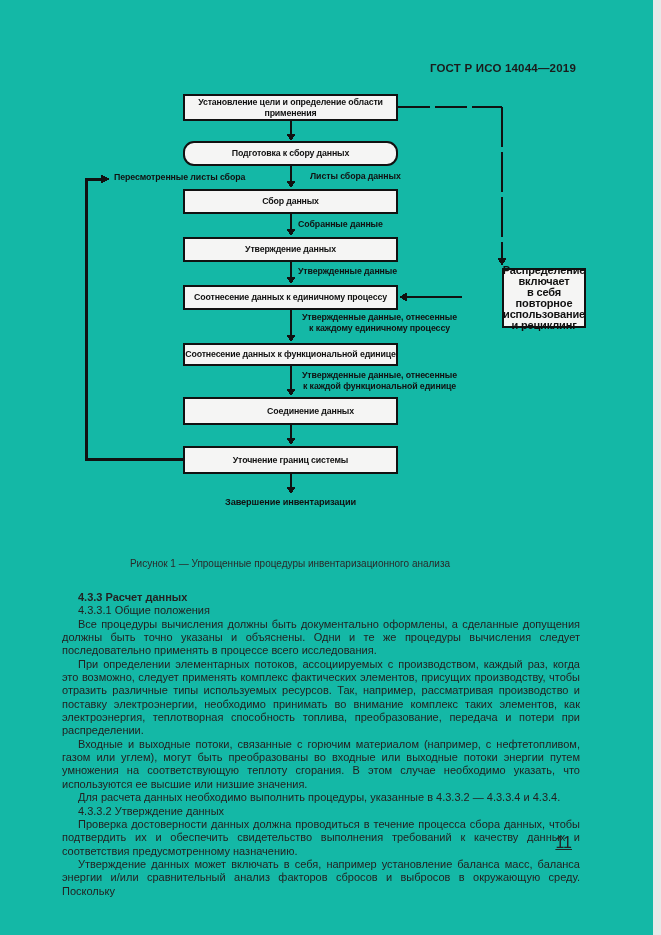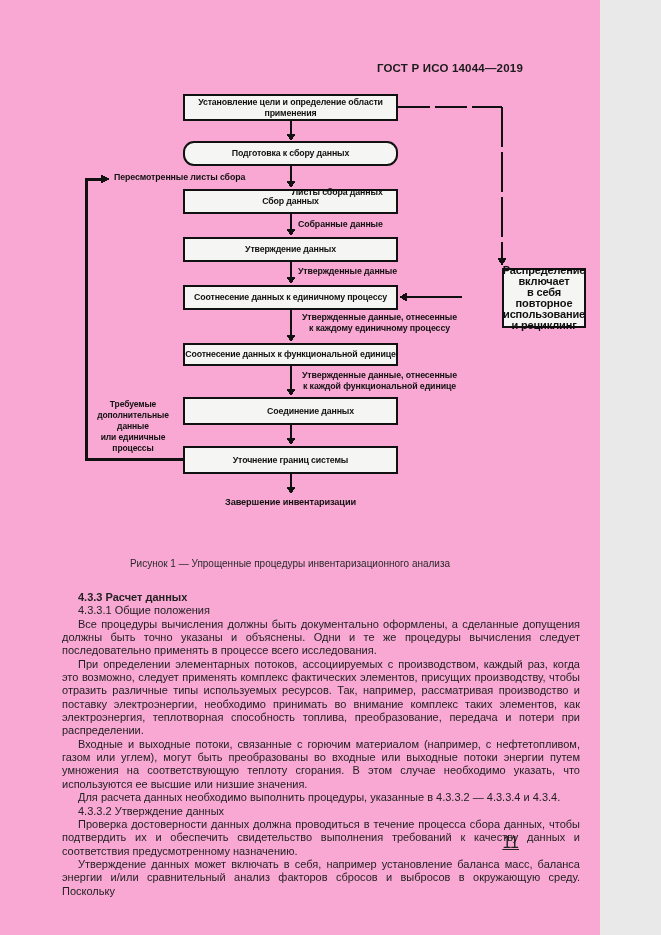--- a/index.html
+++ b/index.html
@@ -2,23 +2,23 @@
 <html><head>
 <meta charset="utf-8">
 <style>
   html,body{margin:0;padding:0;}
   body{
     background:#e9e9e9;
     font-family:"Liberation Sans", sans-serif;
   }
   .page{
     position:relative;
-    width:600px;
+    width:653px;
     height:935px;
-    background:#f9a8d4;
+    background:#14b8a6;
     color:#1b1b1b;
     overflow:hidden;
   }
   .doc-number{
     position:absolute;
     top:62px; right:77px;
     font-size:11.5px;
     font-weight:bold;
     letter-spacing:.2px;
     color:#1b1b1b;
@@ -141,32 +141,27 @@
   <div class="fbox nowrap" style="left:183px;top:343px;width:215px;height:23px;">Соотнесение данных к функциональной единице</div>
   <div class="fbox nowrap" style="left:183px;top:397px;width:215px;height:28px;padding-left:40px;">Соединение данных</div>
   <div class="fbox nowrap" style="left:183px;top:446px;width:215px;height:28px;">Уточнение границ системы</div>
   <div class="fbox" style="left:462px;top:268px;width:84px;height:60px;font-size:11px;margin-left:40px;">Распределение
 включает
 в себя повторное
 использование
 и рециклинг</div>
 
   <div class="flabel" style="left:114px;top:172px;">Пересмотренные листы сбора</div>
-  <div class="flabel" style="left:292px;top:171px;margin-top:16px;">Листы сбора данных</div>
+  <div class="flabel" style="left:310px;top:171px;">Листы сбора данных</div>
   <div class="flabel" style="left:298px;top:219px;">Собранные данные</div>
   <div class="flabel" style="left:298px;top:266px;">Утвержденные данные</div>
   <div class="flabel center" style="left:297px;top:312px;width:165px;">Утвержденные данные, отнесенные
 к каждому единичному процессу</div>
   <div class="flabel center" style="left:297px;top:370px;width:165px;">Утвержденные данные, отнесенные
 к каждой функциональной единице</div>
-  <div class="flabel center" style="left:88px;top:399px;width:90px;font-size:8.5px;">Требуемые
-дополнительные
-данные
-или единичные
-процессы</div>
   <div class="flabel center" style="left:183px;top:497px;width:215px;font-size:9.2px;">Завершение инвентаризации</div>
 
   <div class="caption">Рисунок 1 — Упрощенные процедуры инвентаризационного анализа</div>
 
   <div class="body-text">
     <p class="bold">4.3.3 Расчет данных</p>
     <p>4.3.3.1 Общие положения</p>
     <p>Все процедуры вычисления должны быть документально оформлены, а сделанные допущения должны быть точно указаны и объяснены. Одни и те же процедуры вычисления следует последовательно применять в процессе всего исследования.</p>
     <p>При определении элементарных потоков, ассоциируемых с производством, каждый раз, когда это возможно, следует применять комплекс фактических элементов, присущих производству, чтобы отразить различные типы используемых ресурсов. Так, например, рассматривая производство и поставку электроэнергии, необходимо принимать во внимание комплекс таких элементов, как электроэнергия, теплотворная способность топлива, преобразование, передача и потери при распределении.</p>
     <p>Входные и выходные потоки, связанные с горючим материалом (например, с нефтетопливом, газом или углем), могут быть преобразованы во входные или выходные потоки энергии путем умножения на соответствующую теплоту сгорания. В этом случае необходимо указать, что используются ее высшие или низшие значения.</p>

